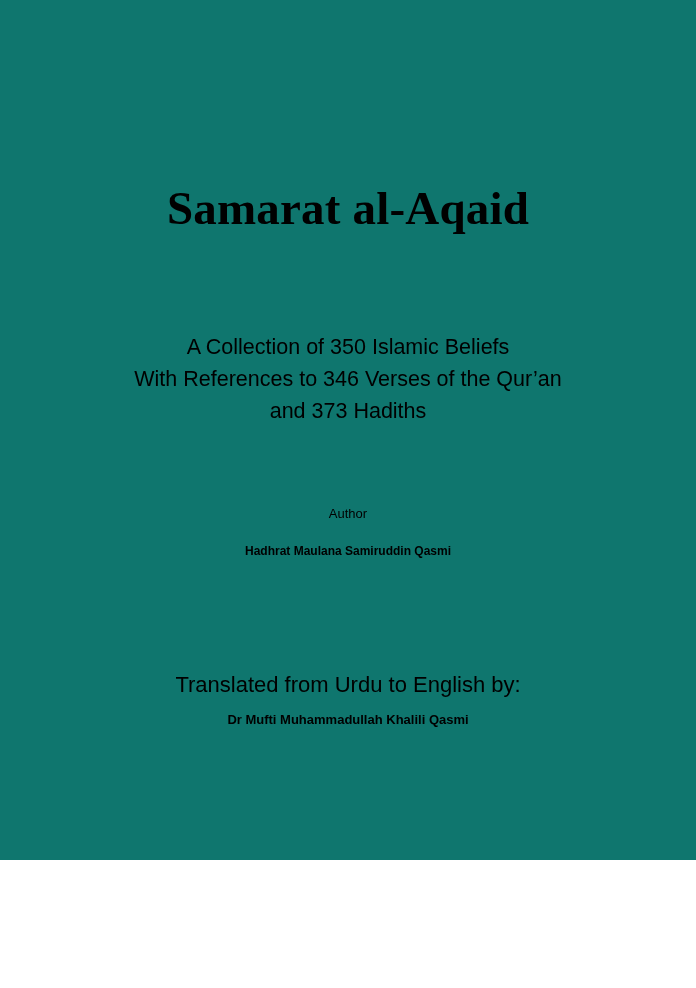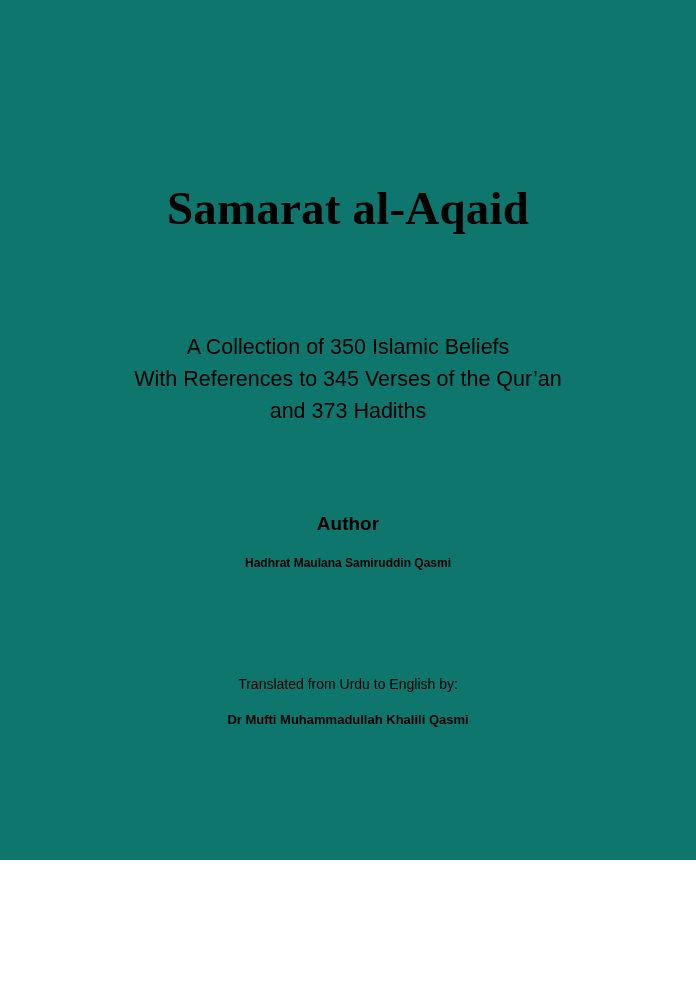--- a/index.html
+++ b/index.html
@@ -57,44 +57,44 @@
   }
   .author-block {
     position: absolute;
     top: 500px;
     left: 0;
     width: 696px;
     text-align: center;
   }
   .author-label {
     font-family: "Liberation Sans", sans-serif;
-    font-size: 19px;
-    font-weight: 700;
+    font-size: 13px;
+    font-weight: 400;
     color: #000000;
     line-height: 28px;
-    margin: 10px;
+    margin: 0;
   }
   .author-name {
     font-family: "Liberation Sans", sans-serif;
     font-size: 12px;
     font-weight: 700;
     color: #000000;
     line-height: 30px;
     margin: 8px 0 0 0;
   }
   .translator-block {
     position: absolute;
     top: 671px;
     left: 0;
     width: 696px;
     text-align: center;
   }
   .translator-label {
     font-family: "Liberation Sans", sans-serif;
-    font-size: 14px;
+    font-size: 22px;
     font-weight: 400;
     color: #000000;
     line-height: 27px;
     margin: 0;
   }
   .translator-name {
     font-family: "Liberation Sans", sans-serif;
     font-size: 13px;
     font-weight: 700;
     color: #000000;
@@ -106,21 +106,21 @@
 <body>
 
 <div class="page">
 
   <div class="title-block">
     <h1 class="main-title">Samarat al-Aqaid</h1>
   </div>
 
   <div class="subtitle-block">
     <p class="subtitle-line">A Collection of 350 Islamic Beliefs</p>
-    <p class="subtitle-line">With References to 345 Verses of the Qur’an</p>
+    <p class="subtitle-line">With References to 346 Verses of the Qur’an</p>
     <p class="subtitle-line">and 373 Hadiths</p>
   </div>
 
   <div class="author-block">
     <p class="author-label">Author</p>
     <p class="author-name">Hadhrat Maulana Samiruddin Qasmi</p>
   </div>
 
   <div class="translator-block">
     <p class="translator-label">Translated from Urdu to English by:</p>

